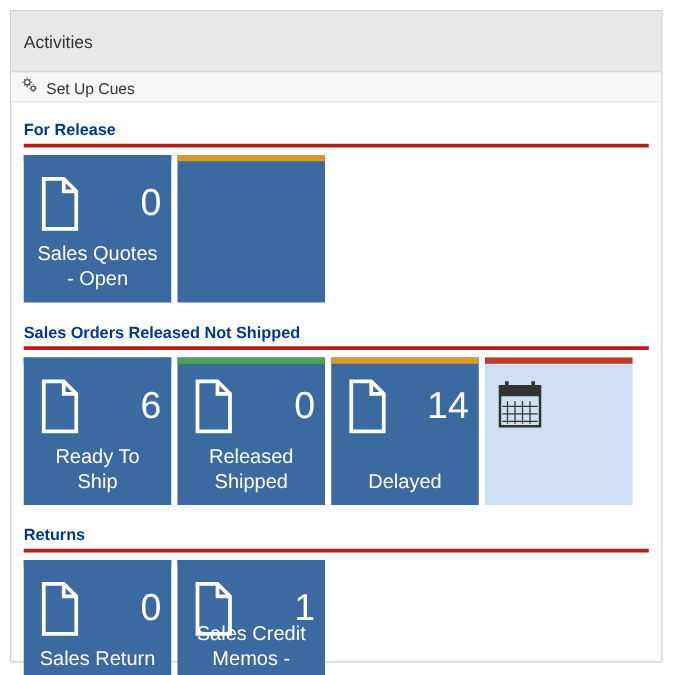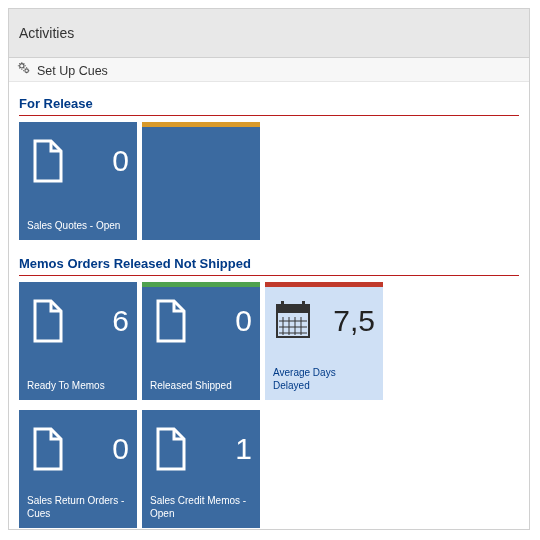--- a/index.html
+++ b/index.html
@@ -39,21 +39,21 @@
   }
   .toolbar svg { width: 14px; height: 14px; }
   .content {
     padding: 8px 10px 10px 10px;
   }
   .section-title {
     color: #003a87;
     font-weight: 600;
     font-size: 13px;
     padding: 6px 0 4px 0;
-    border-bottom: 1px solid #b91c1c;
+    border-bottom: 3px solid #b91c1c;
     margin-bottom: 6px;
   }
   .tiles {
     display: flex;
     gap: 5px;
     margin-bottom: 10px;
   }
   .tile {
     width: 118px;
     height: 118px;
@@ -82,22 +82,23 @@
     display: flex;
     align-items: center;
     justify-content: space-between;
   }
   .tile .top .val {
     font-size: 30px;
     font-weight: 300;
     line-height: 1;
   }
   .tile .label {
-    font-size: 10px;
+    font-size: 16px;
     line-height: 1.25;
+    text-align: center;
   }
   .tile.light .label { color: #003a87; }
   .icon-slot { width: 40px; height: 48px; display:flex; align-items:center; justify-content:center; }
   .icon-slot svg { width: 40px; height: 48px; }
 </style>
 </head>
 <body>
 
 <div class="panel">
   <div class="titlebar">Activities</div>
@@ -132,76 +133,87 @@
           <span class="val">0</span>
         </div>
         <div class="label">Sales Quotes - Open</div>
       </div>
 
       <div class="tile accent-orange">
       </div>
 
     </div>
 
-    <div class="section-title">Memos Orders Released Not Shipped</div>
+    <div class="section-title">Sales Orders Released Not Shipped</div>
     <div class="tiles">
 
       <div class="tile accent-none">
         <div class="top">
           <span class="icon-slot">
             <svg viewBox="0 0 40 48">
                 <path d="M8 4h16l10 10v30H8z" fill="none" stroke="#fff" stroke-width="3"></path>
                 <path d="M24 4v10h10" fill="none" stroke="#fff" stroke-width="3"></path>
               </svg>
           </span>
           <span class="val">6</span>
         </div>
-        <div class="label">Ready To Memos</div>
+        <div class="label">Ready To Ship</div>
       </div>
 
       <div class="tile accent-green">
         <div class="top">
           <span class="icon-slot">
             <svg viewBox="0 0 40 48">
                 <path d="M8 4h16l10 10v30H8z" fill="none" stroke="#fff" stroke-width="3"></path>
                 <path d="M24 4v10h10" fill="none" stroke="#fff" stroke-width="3"></path>
               </svg>
           </span>
           <span class="val">0</span>
         </div>
         <div class="label">Released Shipped</div>
       </div>
 
+      <div class="tile accent-orange">
+        <div class="top">
+          <span class="icon-slot">
+            <svg viewBox="0 0 40 48">
+                <path d="M8 4h16l10 10v30H8z" fill="none" stroke="#fff" stroke-width="3"></path>
+                <path d="M24 4v10h10" fill="none" stroke="#fff" stroke-width="3"></path>
+              </svg>
+          </span>
+          <span class="val">14</span>
+        </div>
+        <div class="label">Delayed</div>
+      </div>
 
       <div class="tile light accent-match-light">
         <div class="top">
           <span class="icon-slot">
             <svg viewBox="0 0 40 48">
               <rect x="4" y="8" width="32" height="32" fill="none" stroke="#333" stroke-width="2"></rect>
               <rect x="4" y="8" width="32" height="8" fill="#333"></rect>
               <g stroke="#333" stroke-width="1">
                 <line x1="10" y1="20" x2="10" y2="38"></line>
                   <line x1="16" y1="20" x2="16" y2="38"></line>
                 <line x1="22" y1="20" x2="22" y2="38"></line>
                   <line x1="28" y1="20" x2="28" y2="38"></line>
                 <line x1="6" y1="24" x2="34" y2="24"></line>
                   <line x1="6" y1="30" x2="34" y2="30"></line>
                   <line x1="6" y1="36" x2="34" y2="36"></line>
               </g>
               <rect x="8" y="4" width="3" height="6" fill="#333"></rect>
                 <rect x="29" y="4" width="3" height="6" fill="#333"></rect>
             </svg>
           </span>
-          <span class="val">7,5</span>
-        </div>
-        <div class="label">Average Days Delayed</div>
+        </div>
       </div>
 
     </div>
 
+    <div class="section-title">Returns</div>
     <div class="tiles">
 
       <div class="tile accent-none">
         <div class="top">
           <span class="icon-slot">
             <svg viewBox="0 0 40 48">
                 <path d="M8 4h16l10 10v30H8z" fill="none" stroke="#fff" stroke-width="3"></path>
                 <path d="M24 4v10h10" fill="none" stroke="#fff" stroke-width="3"></path>
               </svg>
           </span>

